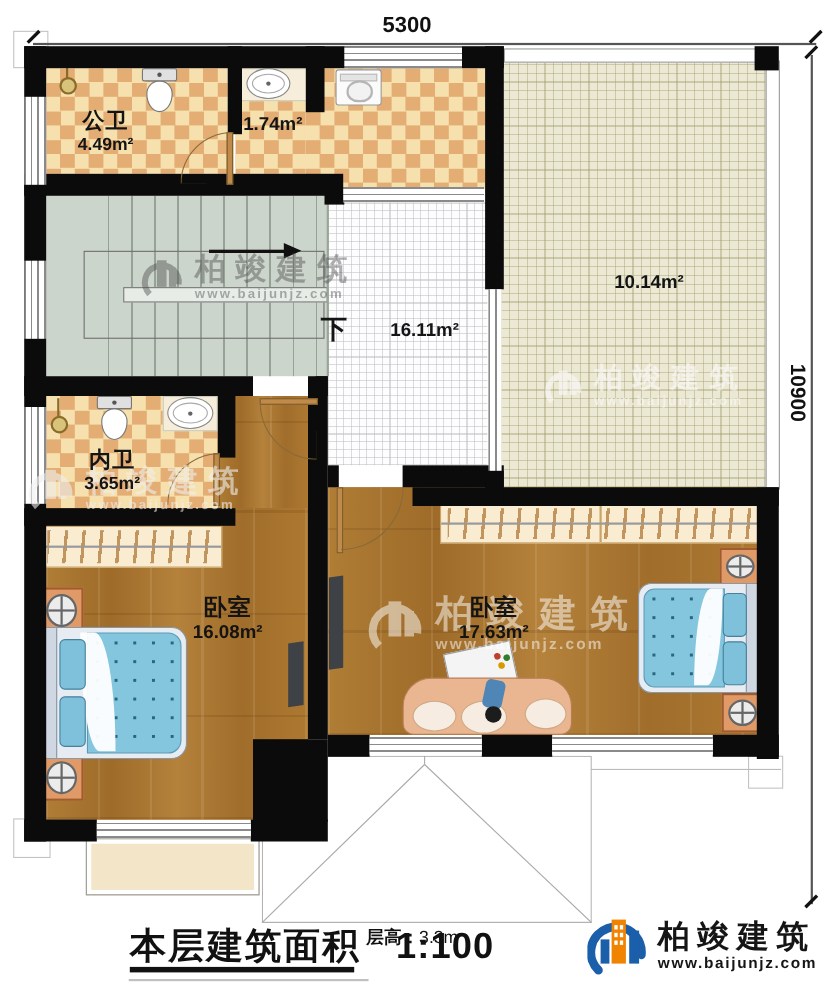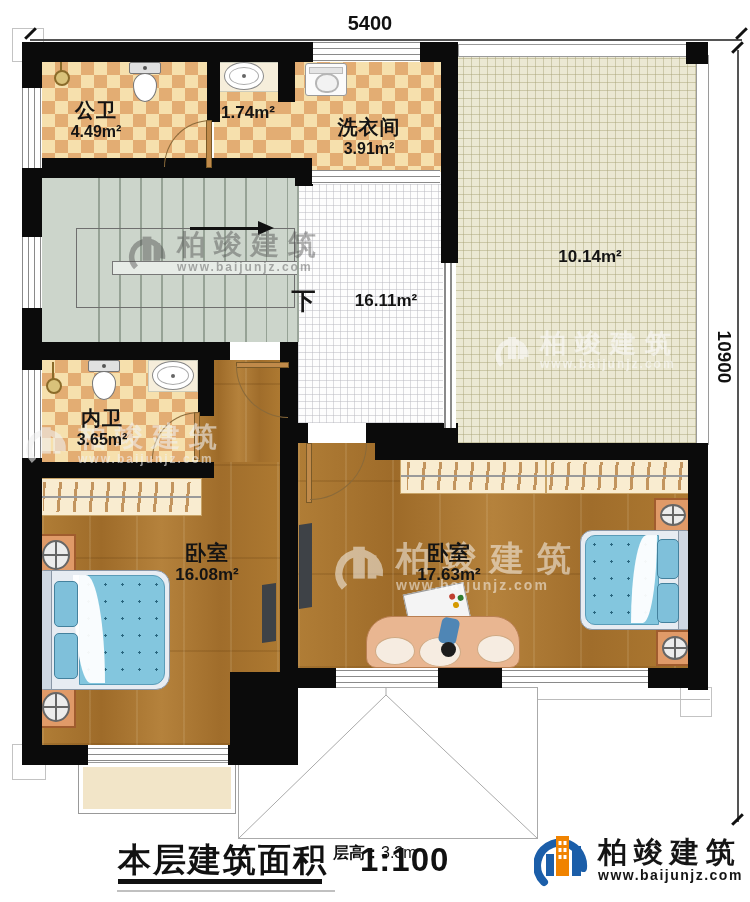--- a/index.html
+++ b/index.html
@@ -278,24 +278,20 @@
       </div>
   </div>
 
   <div class="rlabel" style="left:96px;top:120px;">
     <span class="rname">公卫</span>
     <span class="rarea">4.49m²</span>
   </div>
   <div class="rlabel" style="left:248px;top:113px;">
     <span class="rarea" style="font-size:17px;">1.74m²</span>
   </div>
-  <div class="rlabel" style="left:369px;top:137px;">
-    <span class="rname">洗衣间</span>
-    <span class="rarea">3.91m²</span>
-  </div>
   <div class="rlabel" style="left:590px;top:257px;">
     <span class="rarea" style="font-size:17px;">10.14m²</span>
   </div>
   <div class="rlabel" style="left:304px;top:301px;">
     <span class="rname" style="font-size:24px;">下</span>
   </div>
   <div class="rlabel" style="left:386px;top:301px;">
     <span class="rarea" style="font-size:17px;">16.11m²</span>
   </div>
   <div class="rlabel" style="left:102px;top:428px;">
@@ -307,21 +303,21 @@
     <span class="rarea" style="font-size:17px;">16.08m²</span>
   </div>
   <div class="rlabel" style="left:449px;top:563px;">
     <span class="rname" style="font-size:21px;">卧室</span>
     <span class="rarea" style="font-size:17px;">17.63m²</span>
   </div>
 
   <div class="dimline" style="left:30px;top:39px;width:712px;height:2px;"></div>
   <div class="tick" style="left:23px;top:32px;"></div>
   <div class="tick" style="left:734px;top:32px;"></div>
-  <div class="dimtext" style="left:330px;top:12px;width:80px;">5400</div>
+  <div class="dimtext" style="left:330px;top:12px;width:80px;">5300</div>
   <div class="dimline" style="left:737px;top:50px;width:2px;height:772px;"></div>
   <div class="tick" style="left:730px;top:46px;"></div>
   <div class="tick" style="left:730px;top:818px;"></div>
   <div class="dimtext" style="left:694px;top:346px;width:60px;font-size:19px;transform:rotate(90deg);">10900</div>
 
   <div class="footer-title">
     <span>本层建筑面积</span><span class="footer-scale">1:100</span>
   </div>
   <div class="bar-thick"></div>
   <div class="bar-thin"></div>

